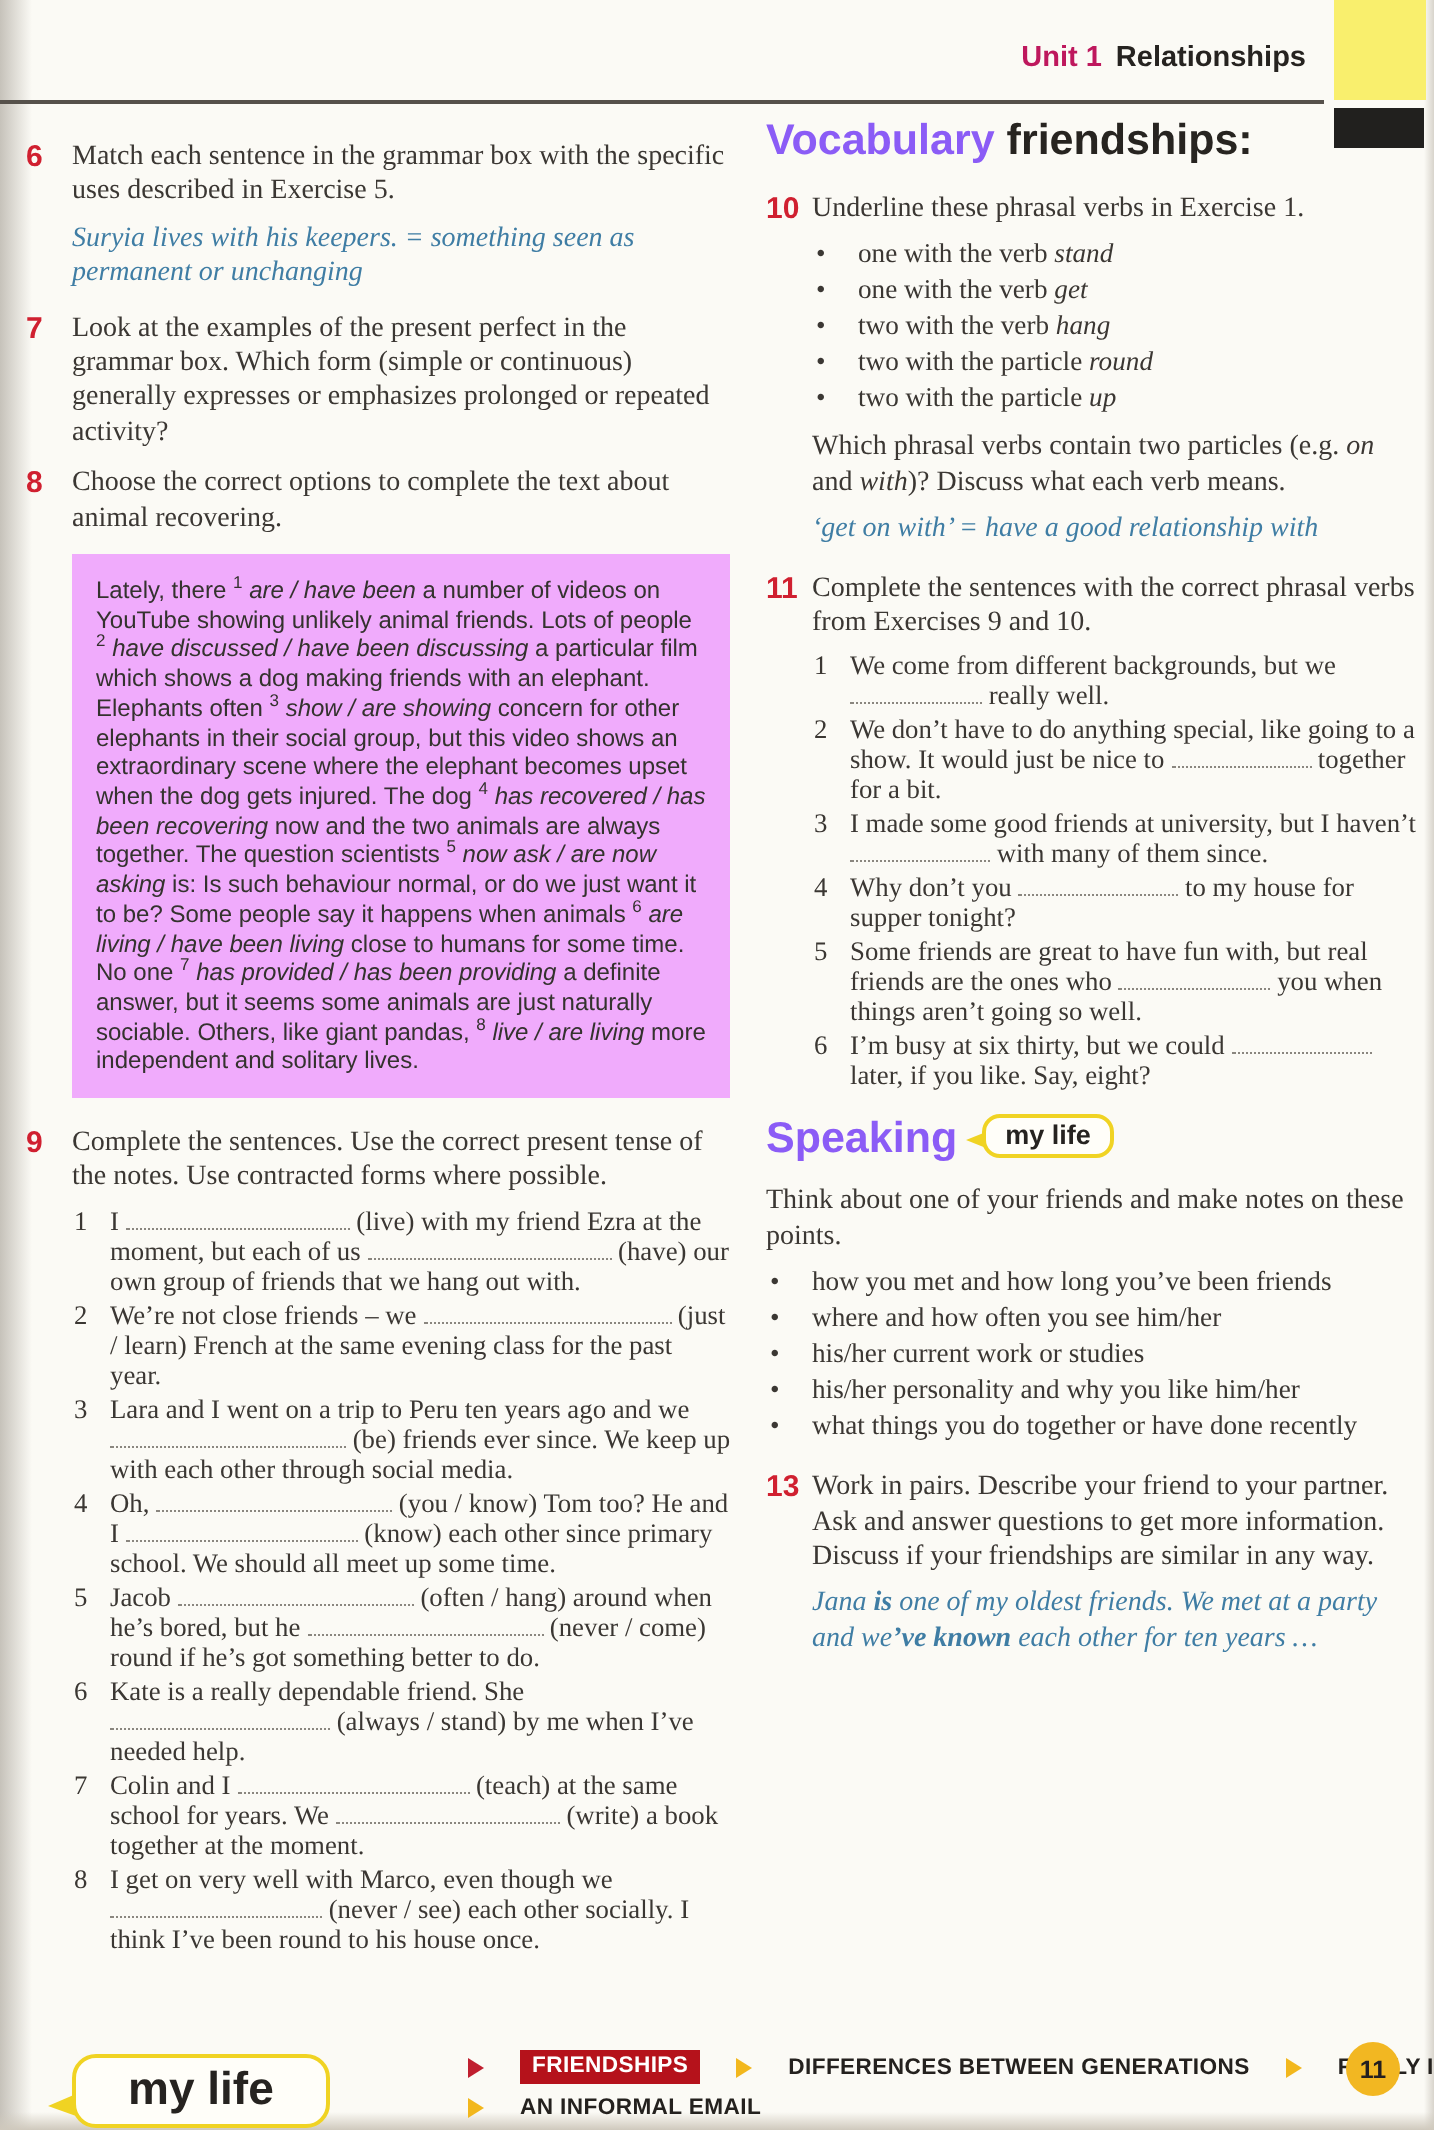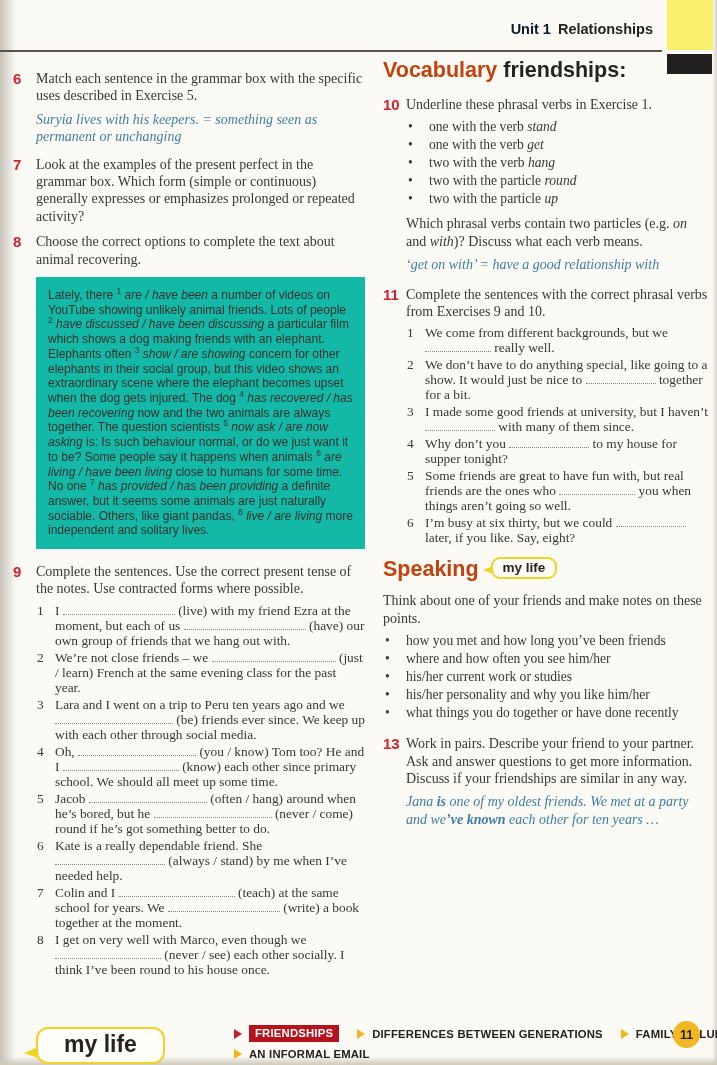--- a/index.html
+++ b/index.html
@@ -8,76 +8,76 @@
   .spine{position:absolute;left:0;top:0;width:16px;height:100%;
          background:linear-gradient(to right,#c6c2ba,rgba(251,250,245,0));}
   .right-edge{position:absolute;right:0;top:0;width:5px;height:100%;
          background:linear-gradient(to left,#d8d4cc,rgba(251,250,245,0));}
   .bottom-edge{position:absolute;left:0;bottom:0;width:100%;height:9px;
          background:linear-gradient(to top,#cfc9bd,rgba(251,250,245,0));}
 
   
   .unit-head{position:absolute;top:21px;right:64px;font-family:"Liberation Sans",sans-serif;
              font-weight:bold;font-size:14.5px;color:#262320;}
-  .unit-red{color:#0f172a;margin-right:7px;}
+  .unit-red{color:#be185d;margin-right:7px;}
   .yellow-tab{position:absolute;left:667px;top:0;width:46px;height:50px;background:#f9ef6d;}
   .rule{position:absolute;left:0;top:50px;width:662px;height:2px;background:#56514b;}
   .black-tab{position:absolute;left:667px;top:54px;width:45px;height:20px;background:#21201e;}
 
   
   .col-left{position:absolute;left:13px;top:70px;width:352px;}
   .col-right{position:absolute;left:383px;top:58px;width:327px;}
 
   .ex{display:flex;margin-bottom:8px;}
   .ex-num{width:23px;flex:none;font-family:"Liberation Sans",sans-serif;font-weight:bold;
           color:#d02030;font-size:15px;line-height:17px;}
   .ex-body{flex:1;min-width:0;}
   .instr{margin:0;font-size:14px;line-height:17.4px;}
   .example-blue{margin:6px 0 2px;font-style:italic;color:#3f7da4;font-size:14px;line-height:17.4px;}
   .example-blue b{font-weight:bold;}
 
-  .grammar-box{margin:9px 0 14px 23px;background:#14b8a6;padding:11px 12px;
+  .grammar-box{margin:9px 0 14px 23px;background:#f0abfc;padding:11px 12px;
                font-family:"Liberation Sans",sans-serif;font-size:12px;line-height:14.7px;color:#34322e;}
   .grammar-box i{font-style:italic;}
   .grammar-box sup{font-size:8.5px;line-height:0;}
 
   .num-list{margin:5px 0 0 1px;}
   .item{display:flex;margin-bottom:2px;font-size:13.4px;line-height:15px;}
   .item-num{width:18px;flex:none;}
   .item-text{flex:1;min-width:0;}
   .blank{display:inline-block;border-bottom:1.4px dotted #8a867f;height:10px;}
 
   .bullet-list{margin:6px 0 6px 2px;}
   .bullet{display:flex;font-size:13.6px;line-height:16px;margin-bottom:2px;}
   .bullet .dot{width:21px;flex:none;}
   .bullet .dot::before{content:"•";}
   .bullet i{font-style:italic;}
 
   .section-head{font-family:"Liberation Sans",sans-serif;font-weight:bold;font-size:21.5px;
                 line-height:25px;color:#272420;margin:0 0 13px;}
-  .red{color:#c2410c;}
+  .red{color:#8b5cf6;}
 
   .speaking-head{display:flex;align-items:flex-start;gap:12px;margin:10px 0 10px;}
   .speaking-head .section-head{margin:0;}
   .mylife-badge{font-family:"Liberation Sans",sans-serif;font-weight:bold;font-size:13.5px;
                 color:#262320;border:2px solid #f0d323;border-radius:9px;padding:1px 10px 2px;
                 position:relative;background:#fffef9;white-space:nowrap;}
   .mylife-badge::before{content:"";position:absolute;left:-10px;bottom:3px;width:0;height:0;
                 border-top:4px solid transparent;border-bottom:4px solid transparent;
                 border-right:10px solid #f0d323;}
 
   
   .footer{position:absolute;left:0;top:1018px;width:717px;height:47px;}
   .footer-badge{position:absolute;left:36px;top:9px;font-size:23px;border-radius:12px;
                 border-width:2.5px;padding:2px 26px 4px;}
   .footer-badge::before{left:-14px;bottom:4px;border-top:6px solid transparent;
                 border-bottom:5px solid transparent;border-right:14px solid #f0d323;}
   .nav{position:absolute;left:234px;top:7px;font-family:"Liberation Sans",sans-serif;}
   .nav-row{display:flex;align-items:center;gap:18px;margin-bottom:6px;}
-  .nav-item{display:flex;align-items:center;gap:7px;font-weight:bold;font-size:11.3px;
+  .nav-item{display:flex;align-items:center;gap:18px;font-weight:bold;font-size:11.3px;
             color:#24211e;letter-spacing:.2px;white-space:nowrap;}
   .tri{width:0;height:0;border-top:5px solid transparent;border-bottom:5px solid transparent;
        border-left:8px solid #f2b71d;flex:none;}
   .tri-red{border-left-color:#c01f2f;}
   .hl-label{background:#b5121b;color:#ffffff;padding:2px 6px 3px;}
   .page-circle{position:absolute;left:673px;top:3px;width:27px;height:27px;border-radius:50%;
                background:#f2b722;color:#231f20;font-family:"Liberation Sans",sans-serif;
                font-weight:bold;font-size:12.5px;display:flex;align-items:center;justify-content:center;}
 </style>
 </head>

